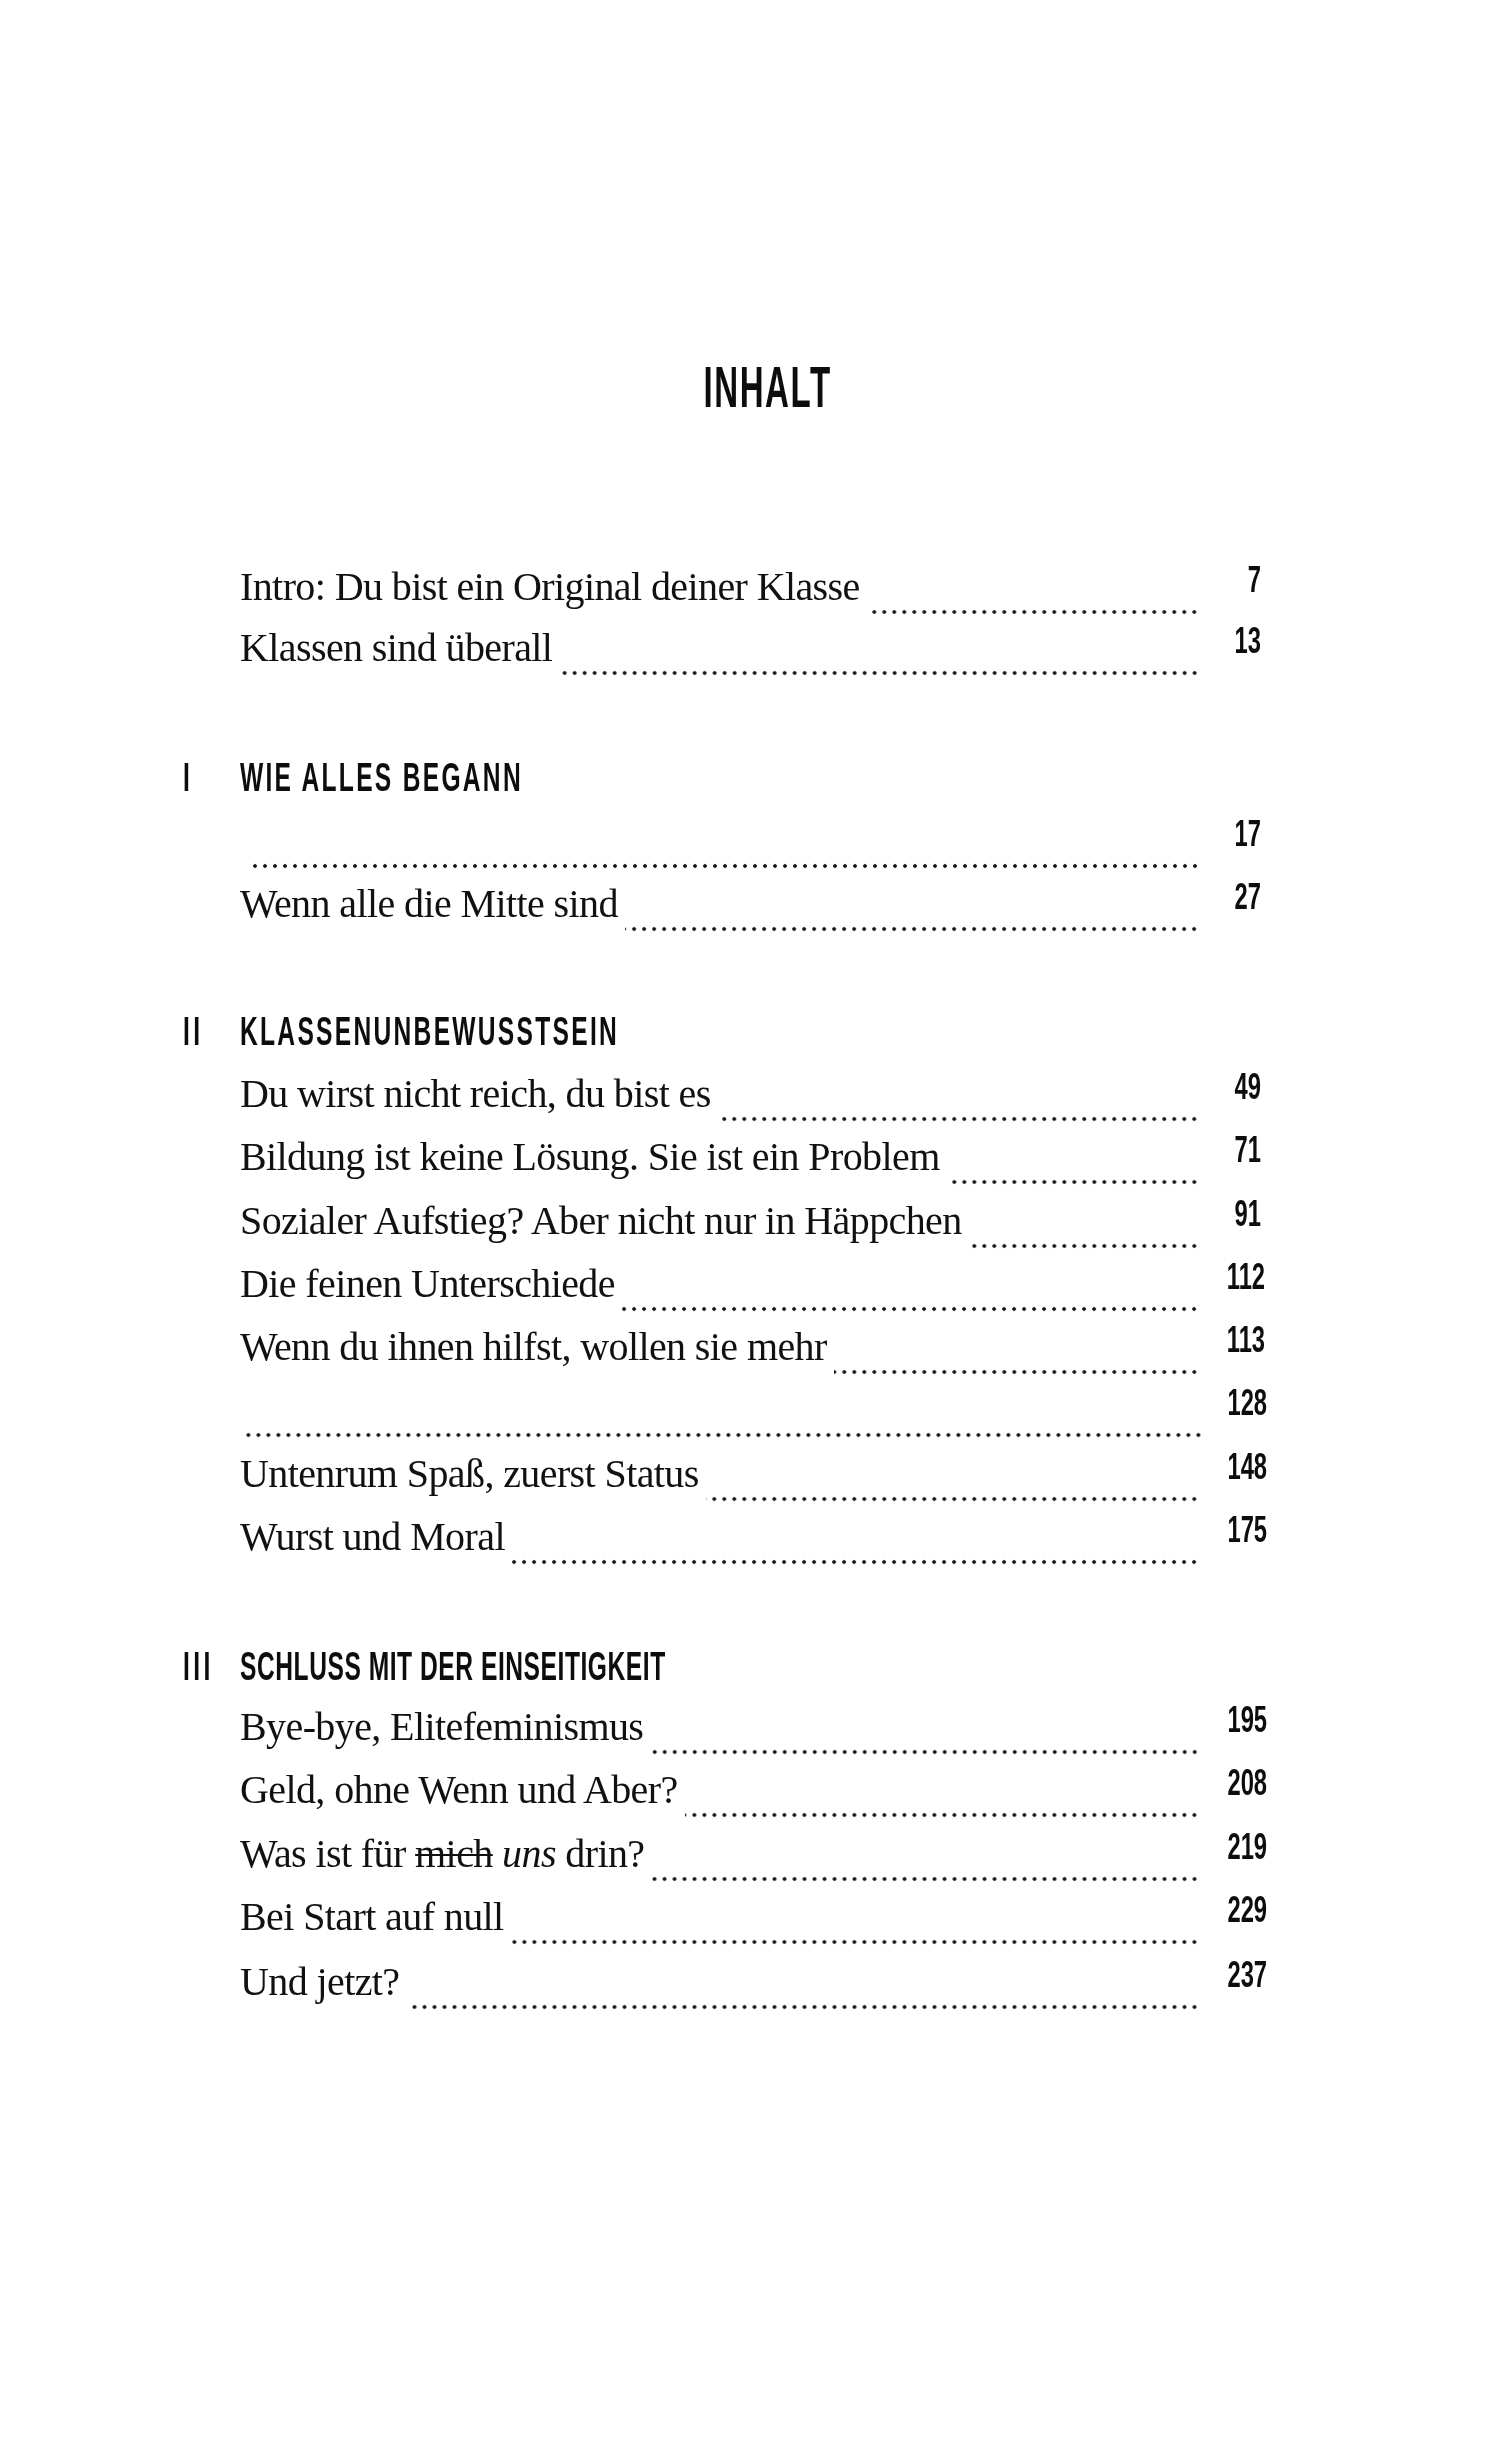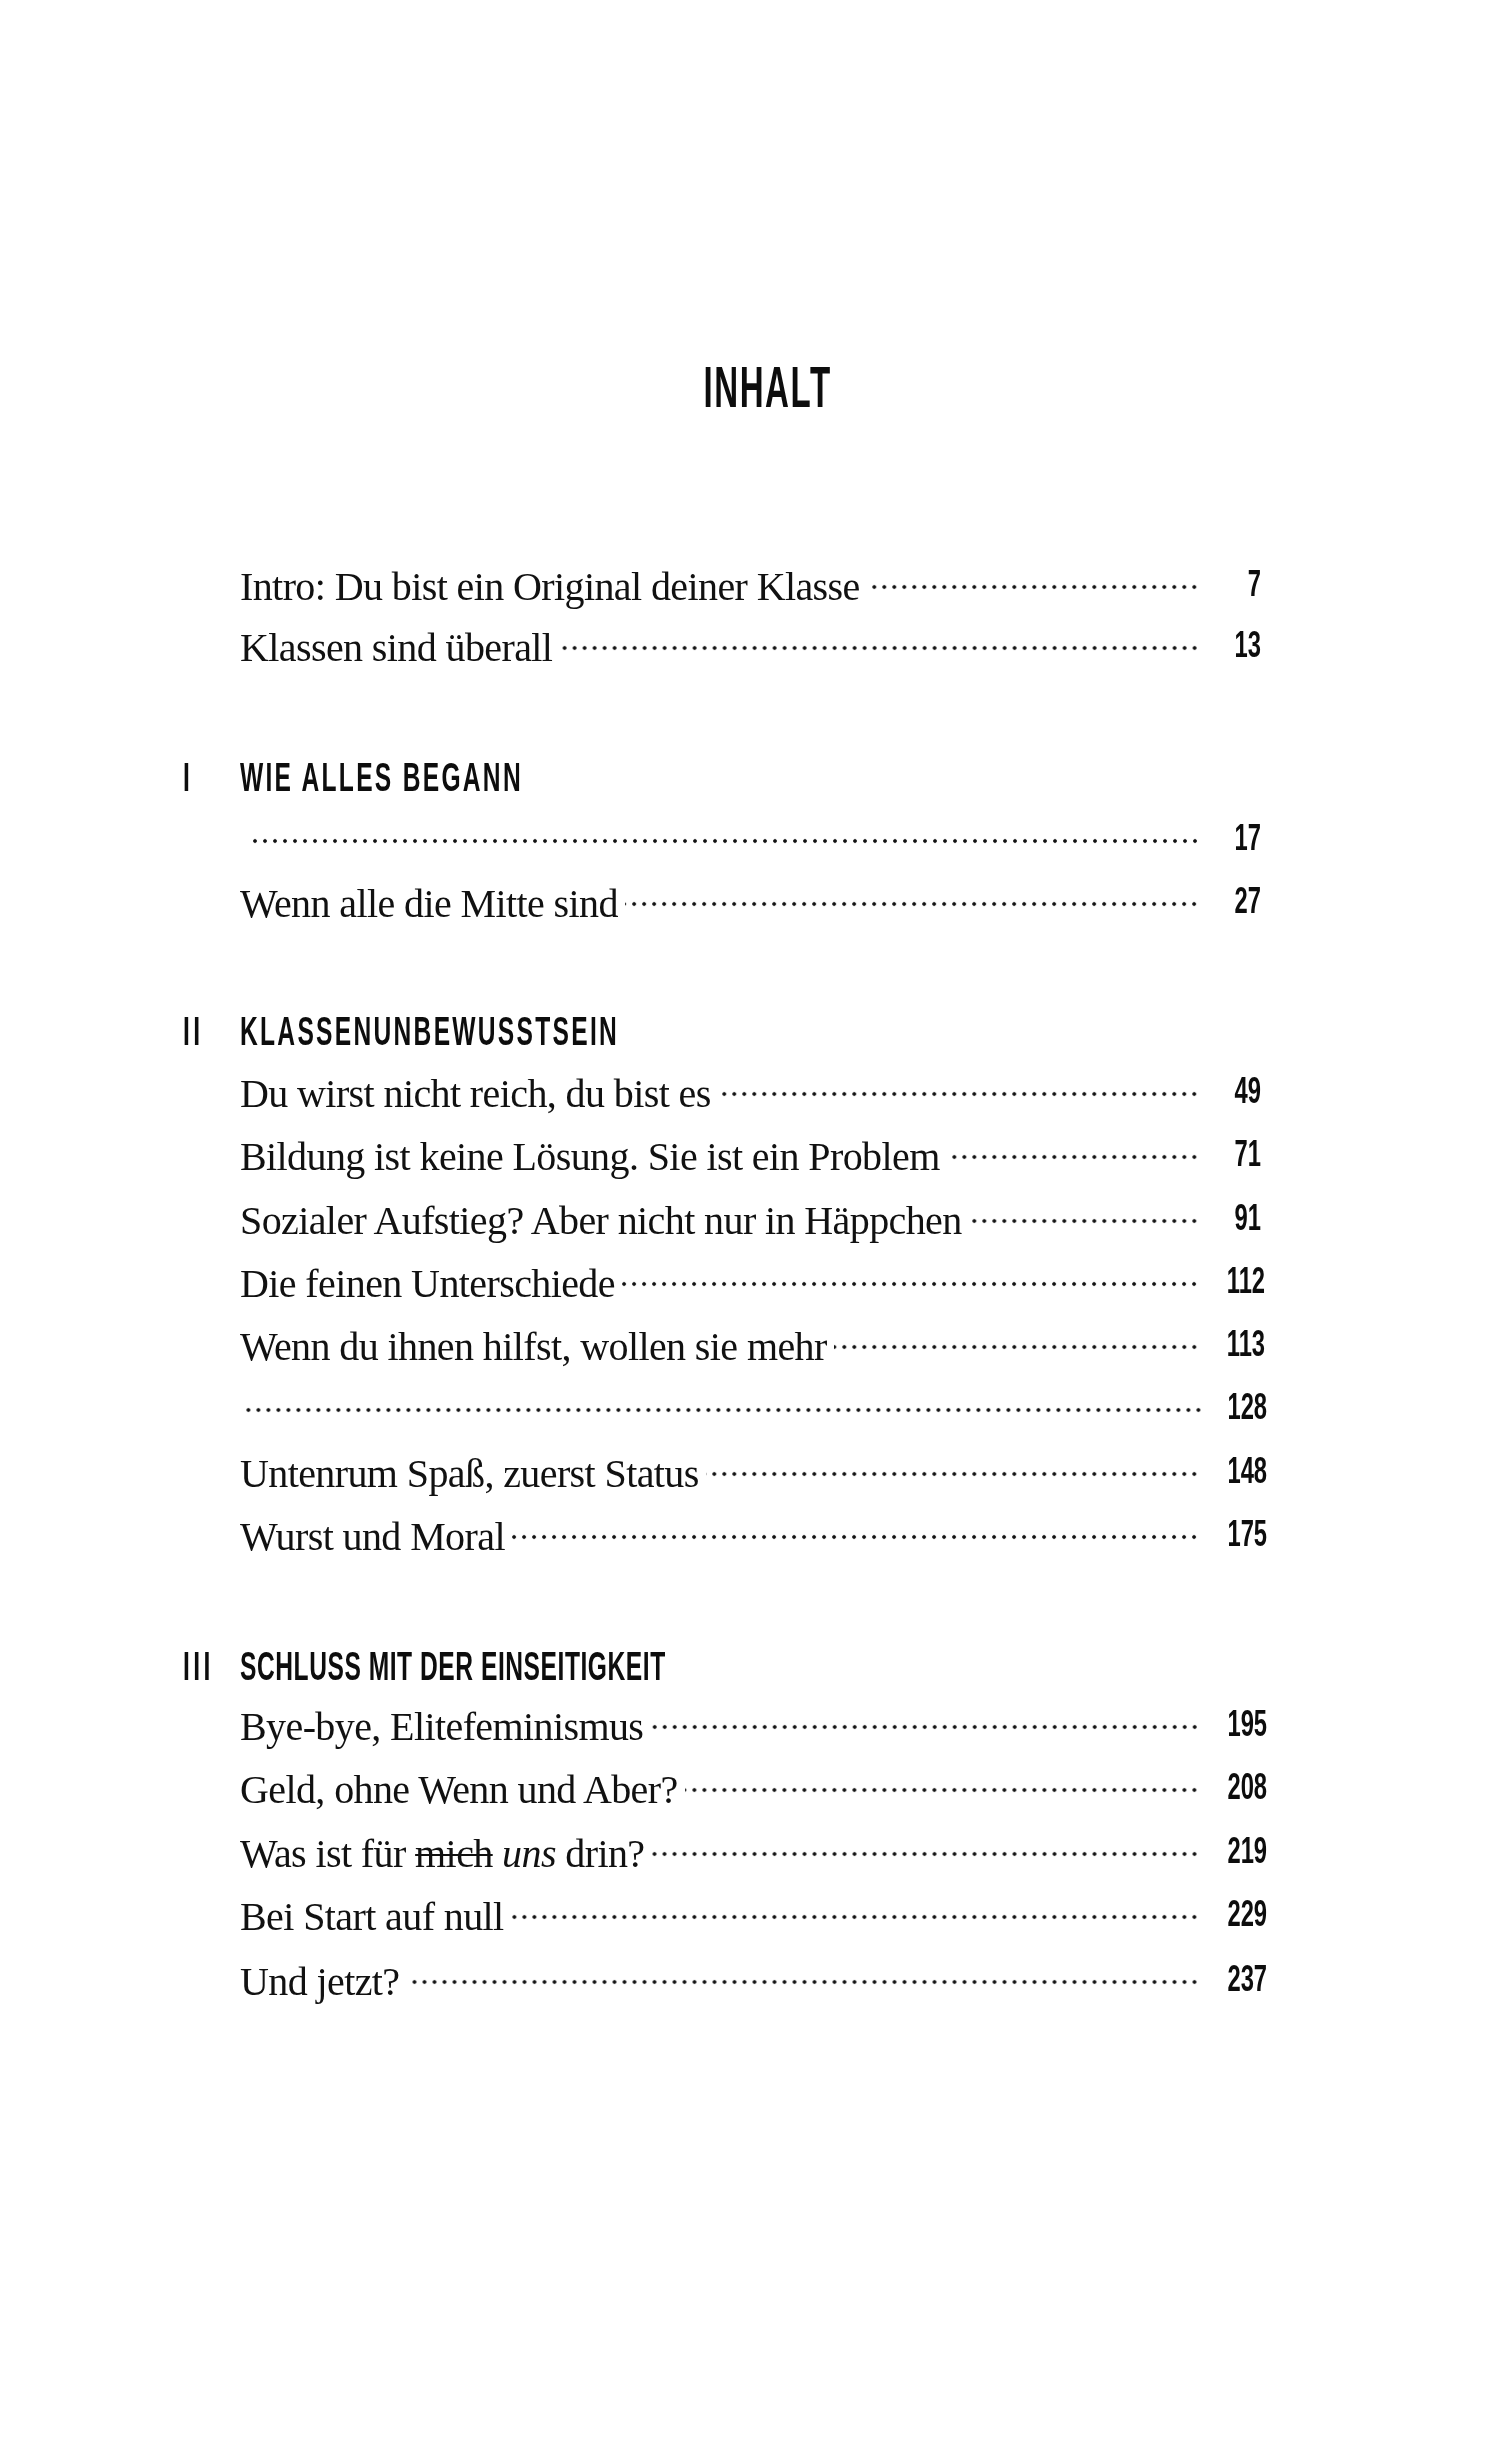--- a/index.html
+++ b/index.html
@@ -29,21 +29,21 @@
     color: #0d0d0d; letter-spacing: 5.6px;
   }
   .heading {
     position: absolute; left: 240px; top: 0; height: 56px; white-space: nowrap;
     font-family: "Liberation Sans", sans-serif; font-weight: bold; font-size: 41px;
     display: inline-block; transform: scaleX(0.6); transform-origin: left center;
     color: #0d0d0d; letter-spacing: 3.8px;
   }
   .entry {
     position: absolute; left: 240px; width: 1021px; top: 0; height: 56px;
-    display: flex; align-items: center; white-space: nowrap;
+    display: flex; align-items: flex-end; white-space: nowrap;
   }
   .entry .t {
     font-family: "Liberation Serif", serif; font-size: 40px;
     letter-spacing: -0.6px; color: #111111; flex: 0 0 auto;
   }
   .entry .t .strike { text-decoration: line-through; text-decoration-thickness: 1.9px; }
   .entry .t .ital { font-style: italic; }
   .leader {
     flex: 1 1 auto; display: inline-block; height: 5.6px; margin-left: 7.5px; margin-right: 7.5px;
     background-image: radial-gradient(circle, #111 1.5px, rgba(0,0,0,0) 2.1px);

